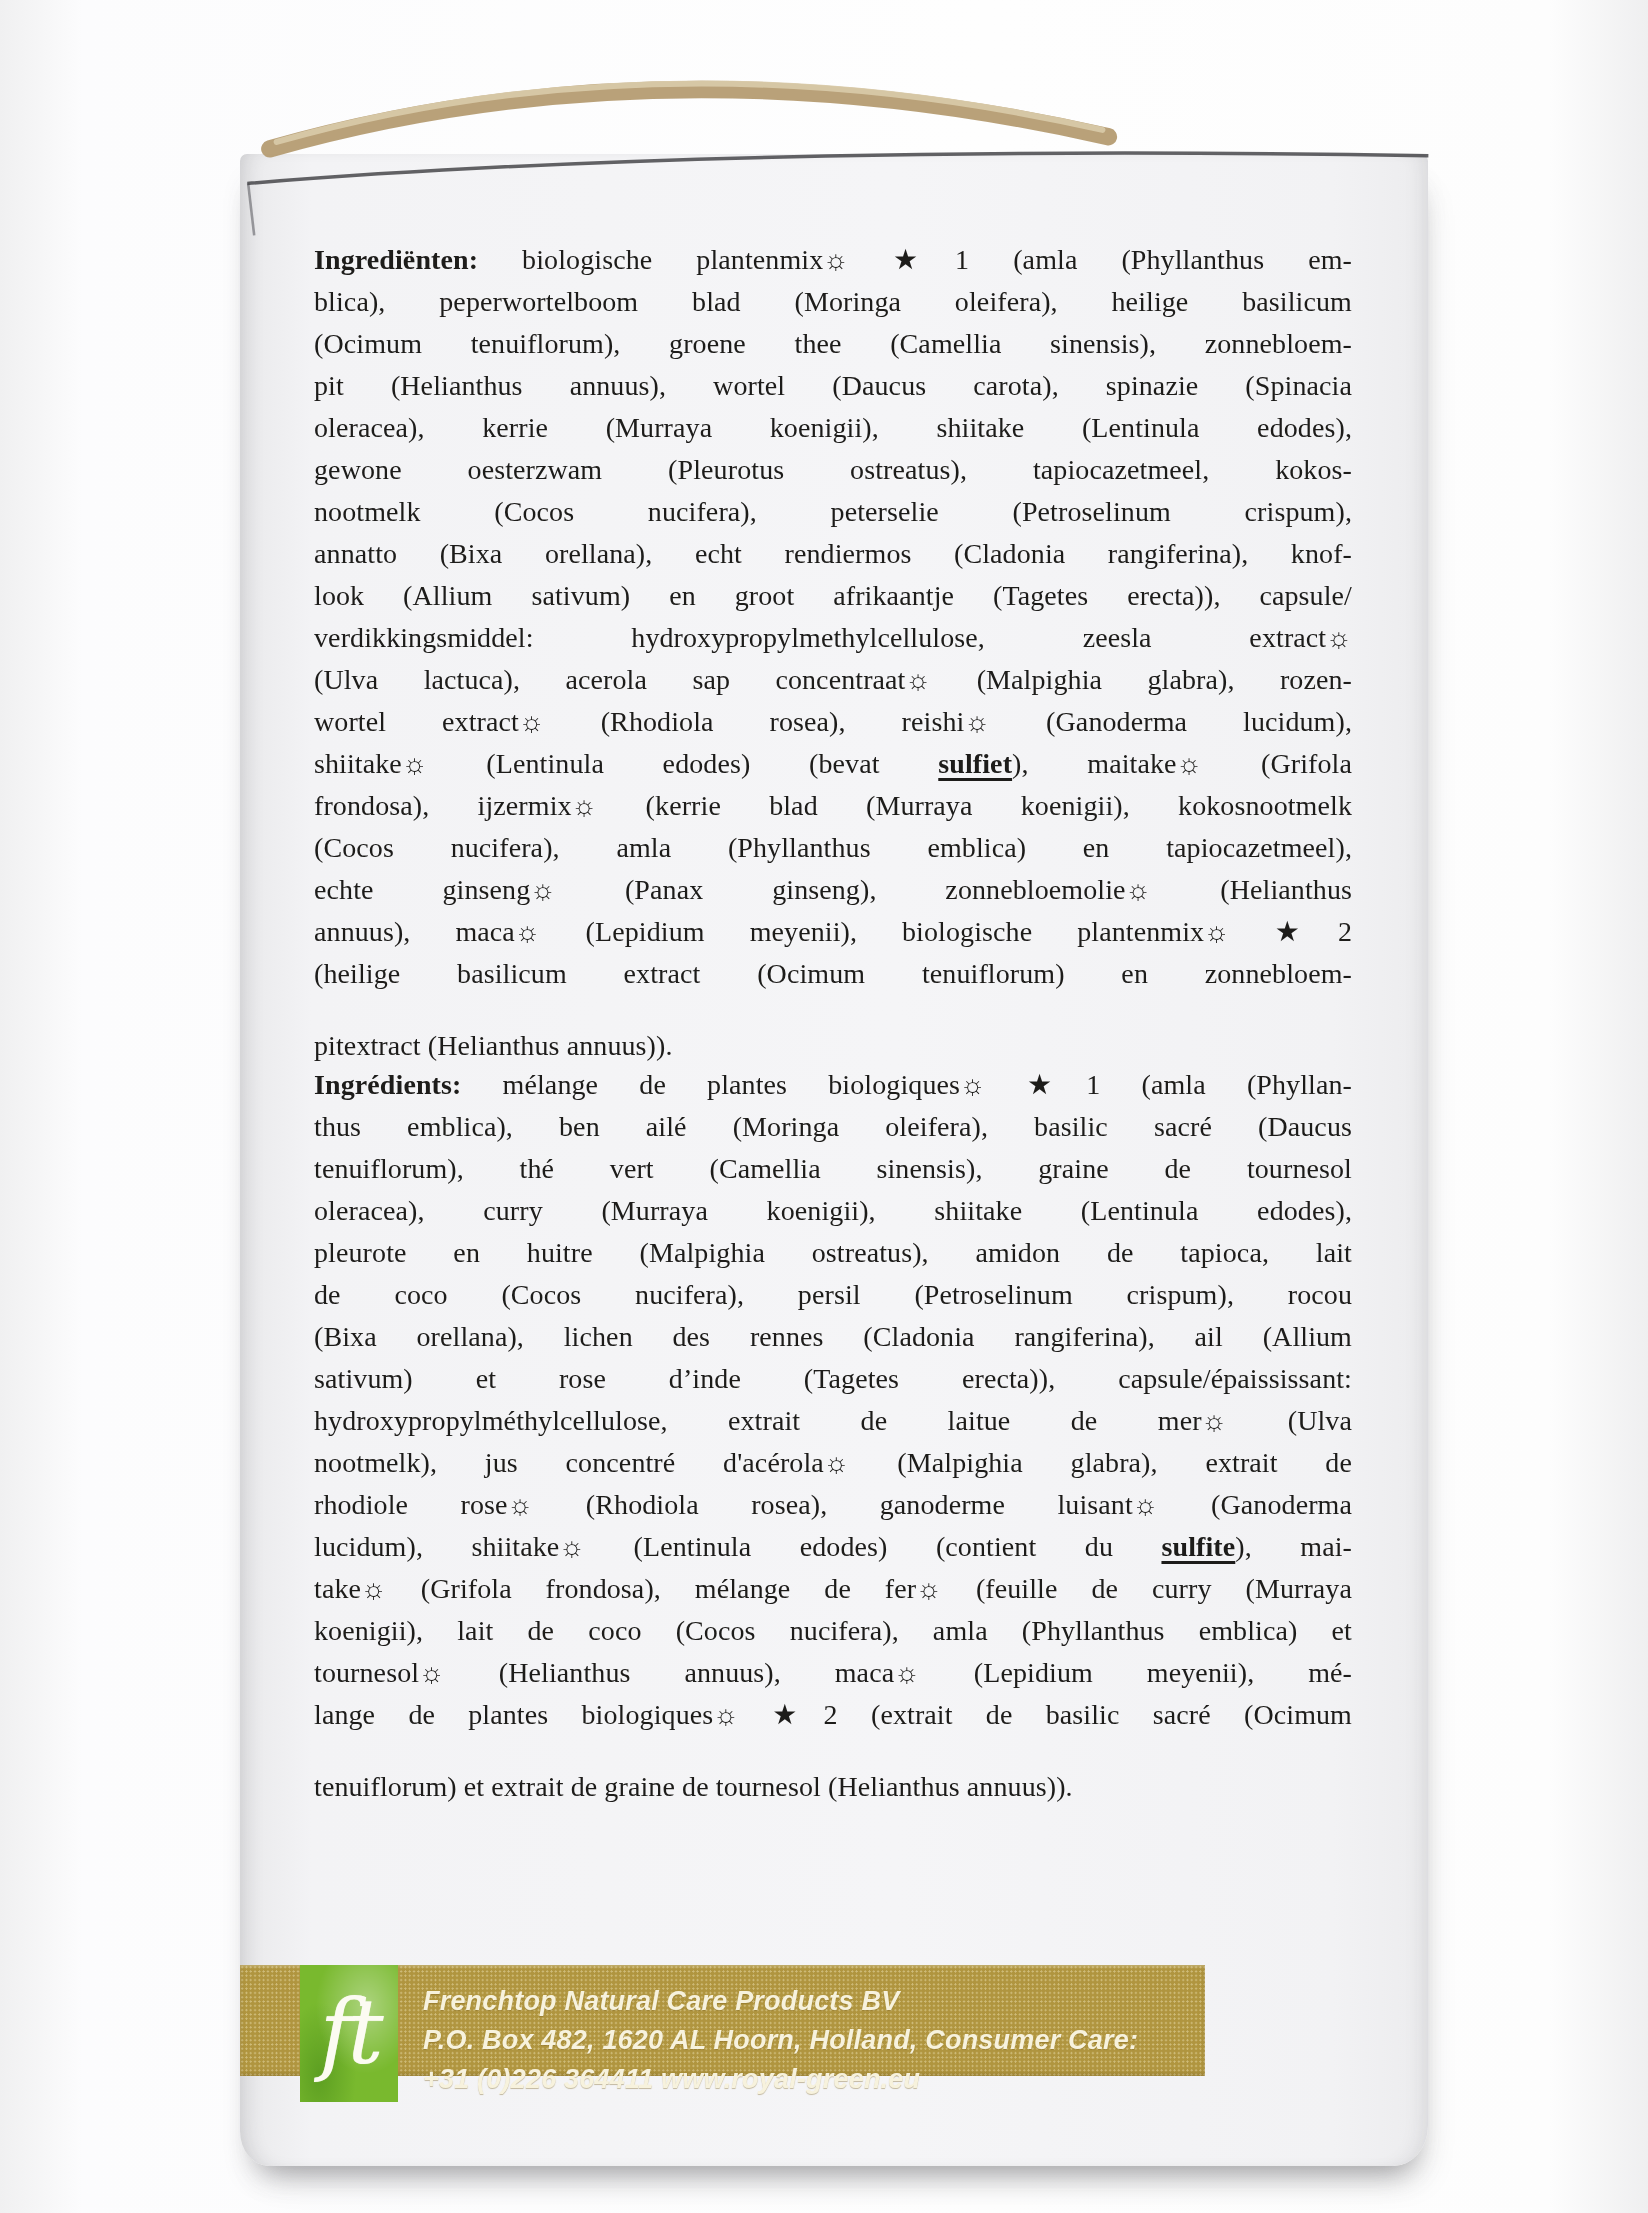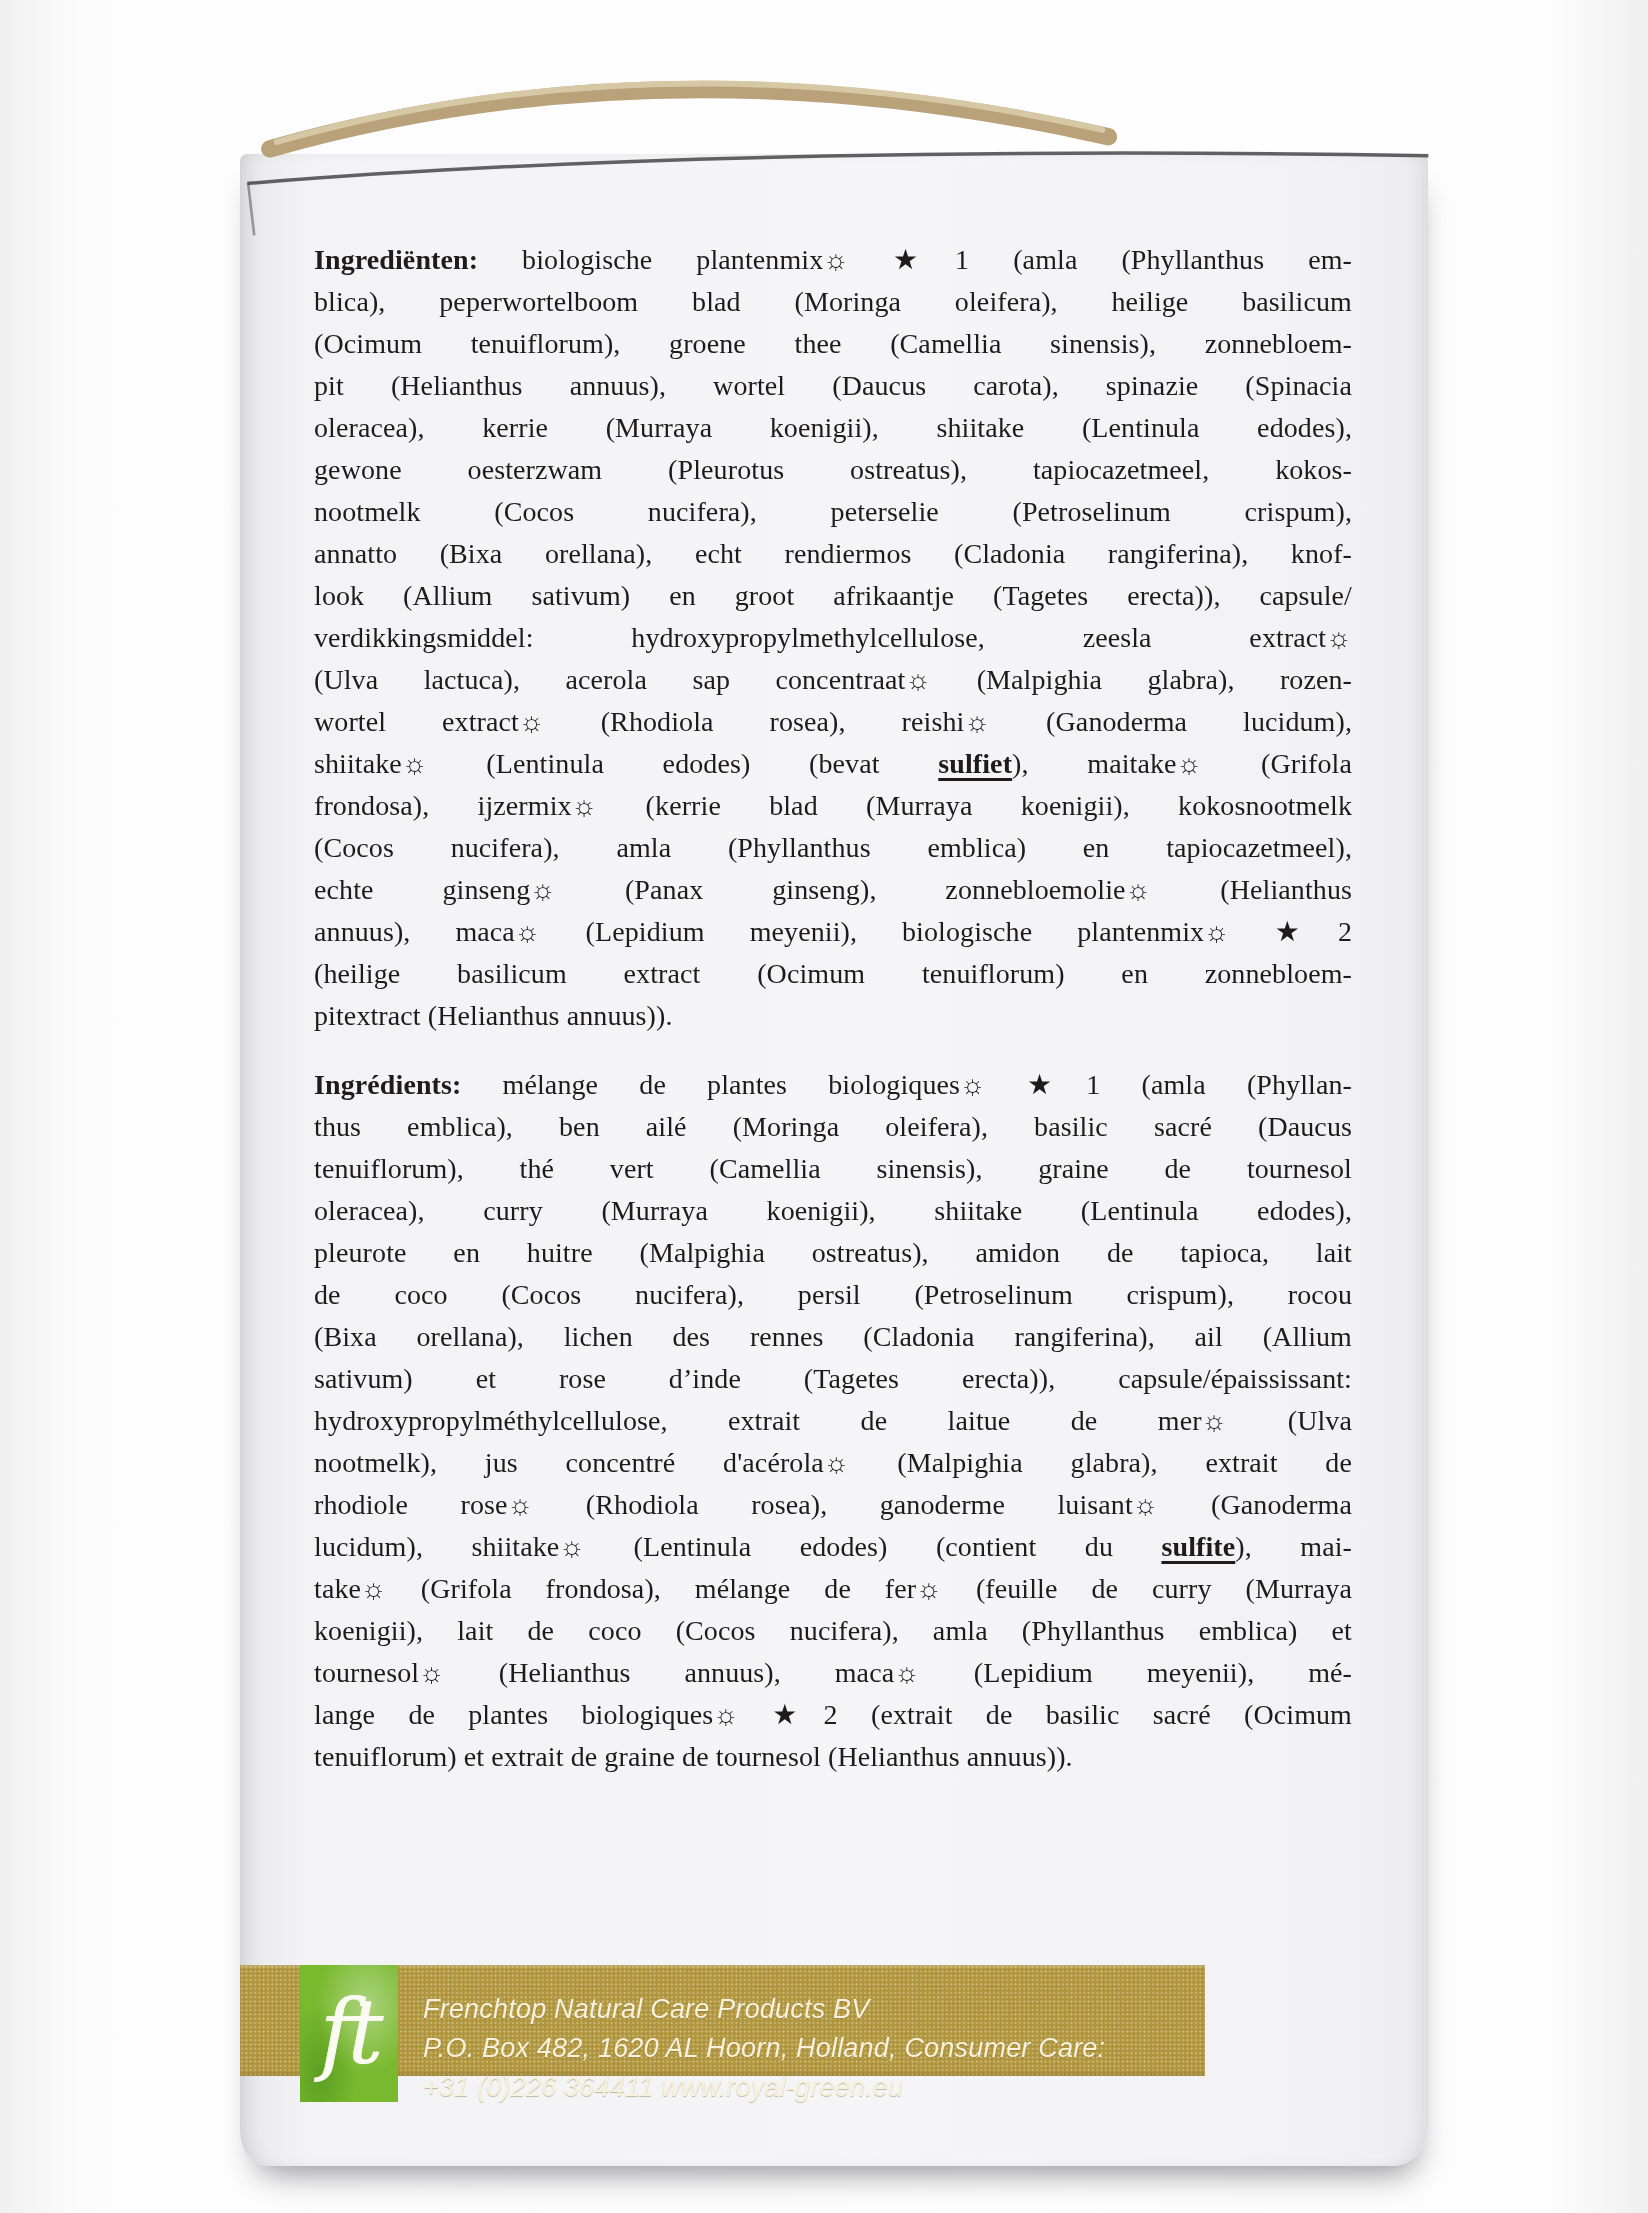--- a/index.html
+++ b/index.html
@@ -22,21 +22,21 @@
   
   svg.overlay{position:absolute;left:0;top:0;z-index:5;pointer-events:none;}
   
   .textcol{
     position:absolute;left:74px;width:1038px;
     color:var(--ink,#1d1c1a);
     font-size:28px;line-height:42px;
     letter-spacing:0.1px;
   }
   .textcol .line{text-align:justify;text-align-last:justify;height:42px;overflow:hidden;}
-  .textcol .line.last{text-align-last:left;}
+  .textcol .line.last{text-align-last:left;margin-top:30px;}
   .textcol span.b{font-weight:bold;}
   .textcol span.u{font-weight:bold;text-decoration:underline;text-decoration-thickness:2.6px;text-underline-offset:5.2px;}
   #dutch-par{top:85px;}
   #french-par{top:910px;}
   
   .band{
     position:absolute;left:0;top:1811px;width:965px;height:111px;
     background-color:var(--gold,#b0953f);
     background-image:radial-gradient(rgba(255,248,214,.38) 1px,rgba(255,255,255,0) 1.2px);
     background-size:4.3px 4.3px;
@@ -53,24 +53,23 @@
   .logo-sq .ft{
     color:#fcfbf2;font-family:"DejaVu Serif","Liberation Serif",serif;
     font-style:italic;font-size:90px;line-height:1;letter-spacing:-5.2px;
     transform:translateY(-1.7px);
     text-shadow:0 0 0.9px rgba(255,255,255,.6);
   }
   .band .contact{
     position:absolute;left:183px;top:17.3px;width:761px;
     color:var(--cream,#f7f2dd);
     font-family:"Liberation Sans","DejaVu Sans",sans-serif;
-    font-style:italic;font-weight:normal;
+    font-style:italic;font-weight:bold;
     font-size:27px;line-height:39px;letter-spacing:0.2px;
     text-shadow:0 0.9px 0.9px rgba(120,95,30,.4);
-    margin-top:8px;
   }
 </style>
 </head>
 <body>
 
 <div class="box">
 
   <div id="dutch-par" class="textcol">
       <div class="line"><span class="b">Ingrediënten:</span><span> biologische plantenmix☼ ★1 (amla (Phyllanthus em-</span></div>
       <div class="line"><span>blica), peperwortelboom blad (Moringa oleifera), heilige basilicum</span></div>

